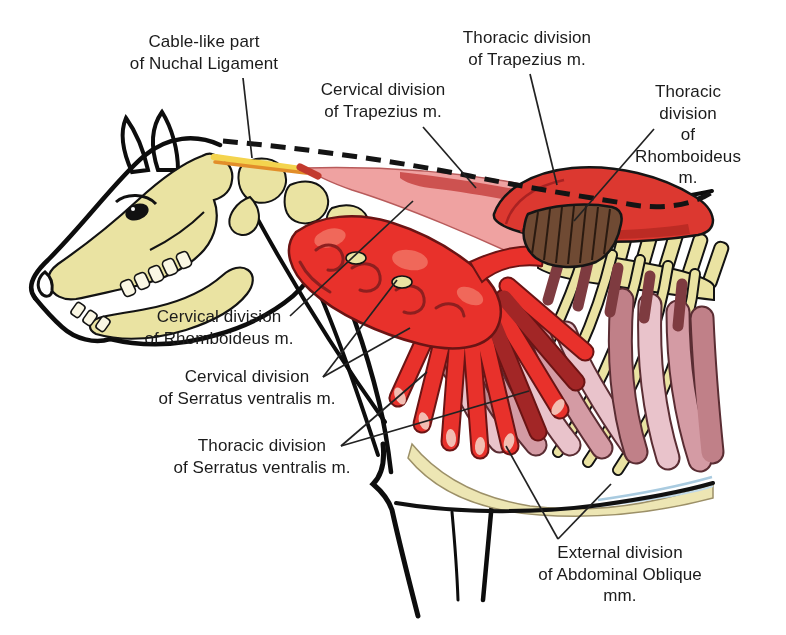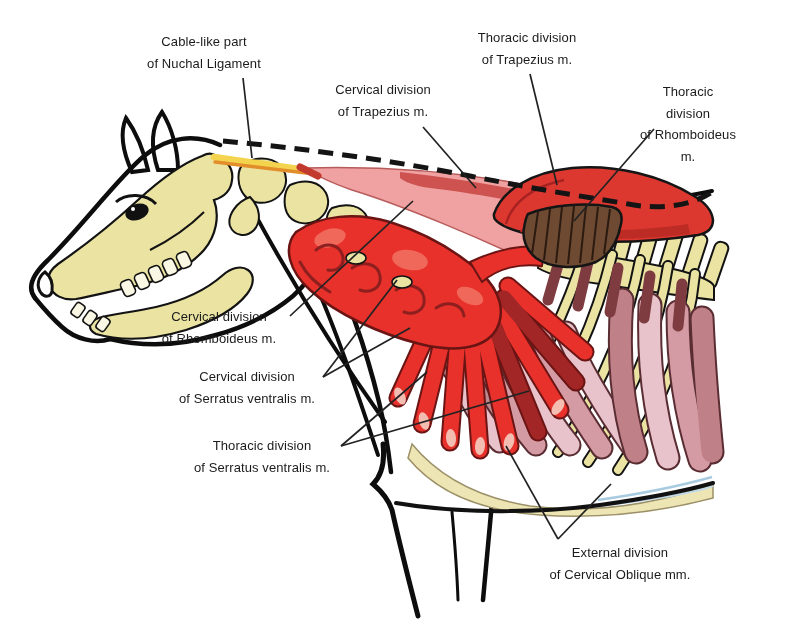--- a/index.html
+++ b/index.html
@@ -4,21 +4,21 @@
 <style>
   html,body{margin:0;padding:0;background:#fff;}
   .stage{
     position:relative;width:786px;height:635px;background:#fff;overflow:hidden;
     font-family:"Liberation Sans", sans-serif;
   }
   .stage svg{position:absolute;left:0;top:0;}
   .lbl{
     position:absolute;transform:translateX(-50%);
     text-align:center;white-space:pre-line;
-    font-size:13px;line-height:21.5px;color:#1b1b1b;letter-spacing:0.1px;
+    font-size:17px;line-height:21.5px;color:#1b1b1b;letter-spacing:0.1px;
   }
 </style>
 </head>
 <body>
 
 <div class="stage">
 
   <svg width="786" height="635" viewBox="0 0 786 635">
 
     <g fill="none" stroke="#0d0d0d" stroke-width="4.5" stroke-linecap="round">
@@ -281,15 +281,15 @@
 of Trapezius m.</div>
   <div class="lbl" style="left:688px;top:81px">Thoracic division
 of Rhomboideus m.</div>
   <div class="lbl" style="left:219px;top:306px">Cervical division
 of Rhomboideus m.</div>
   <div class="lbl" style="left:247px;top:366px">Cervical division
 of Serratus ventralis m.</div>
   <div class="lbl" style="left:262px;top:435px">Thoracic division
 of Serratus ventralis m.</div>
   <div class="lbl" style="left:620px;top:542px">External division
-of Cervical Oblique mm.</div>
+of Abdominal Oblique mm.</div>
 
 </div>
 
 </body></html>

